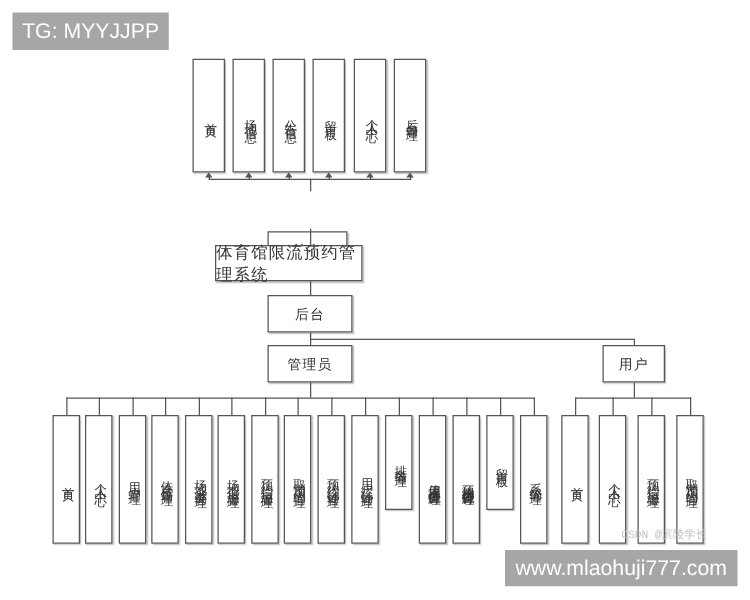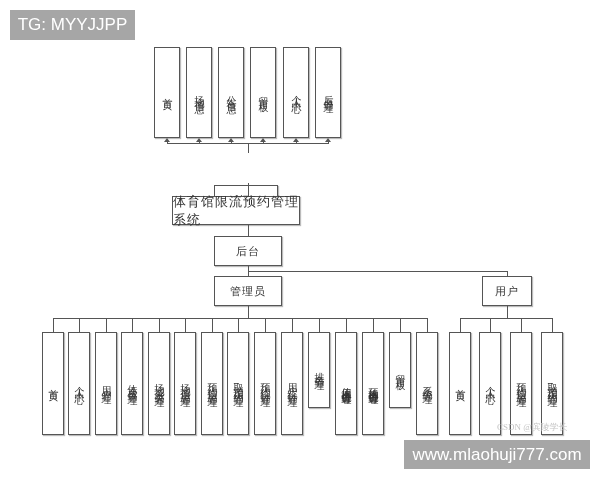--- a/index.html
+++ b/index.html
@@ -12,21 +12,21 @@
     background:#a6a6a6; color:#fff; font-family:"Liberation Sans", sans-serif;
     font-size:17px; line-height:30px; text-align:center;
   }
   .wm-bottom {
     position:absolute; left:404px; top:440px; width:186px; height:29px;
     background:#a6a6a6; color:#fff; font-family:"Liberation Sans", sans-serif;
     font-size:17px; line-height:29px; text-align:center;
   }
   .csdn {
     position:absolute; left:497px; top:421px; font-size:9px; color:#c4c4c4;
-    font-family:Liberation Serif, serif; white-space:nowrap;
+    font-family:Liberation Mono, monospace; white-space:nowrap;
   }
   .box {
     position:absolute; box-sizing:border-box; border:1.2px solid #555;
     background:#fff; box-shadow:1px 1px 1px #bbb;
     display:flex; align-items:center; justify-content:center;
     font-size:11px; color:#333;
   }
   .vbox {
     writing-mode:vertical-rl; text-orientation:upright;
     letter-spacing:3px; font-size:10px; line-height:1;
@@ -66,21 +66,21 @@
 <div class="line" style="left:231px;top:140px;width:1px;height:4px;"></div>
 <div class="line" style="left:263px;top:140px;width:1px;height:4px;"></div>
 <div class="line" style="left:296px;top:140px;width:1px;height:4px;"></div>
 <div class="line" style="left:328px;top:140px;width:1px;height:4px;"></div>
 <div class="line" style="left:167px;top:143px;width:162px;height:1px;"></div>
 <div class="line" style="left:248px;top:143px;width:1px;height:10px;"></div>
 
 <div class="box hbox" style="left:214px;top:153px;width:64px;height:30px;margin-top:32px;">前台</div>
 <div class="line" style="left:248px;top:183px;width:1px;height:13px;"></div>
 
-<div class="box title-box" style="left:172px;top:196px;width:128px;height:29px;">体育馆限流预约管理系统</div>
+<div class="box title-box" style="left:172px;top:196px;width:118px;height:29px;">体育馆限流预约管理系统</div>
 <div class="line" style="left:248px;top:225px;width:1px;height:11px;"></div>
 
 <div class="box hbox" style="left:214px;top:236px;width:68px;height:30px;">后台</div>
 <div class="line" style="left:248px;top:266px;width:1px;height:10px;"></div>
 
 <div class="line" style="left:248px;top:271px;width:259px;height:1px;"></div>
 <div class="line" style="left:507px;top:271px;width:1px;height:5px;"></div>
 
 <div class="box hbox" style="left:214px;top:276px;width:68px;height:30px;text-align:right;">管理员</div>
 <div class="line" style="left:248px;top:306px;width:1px;height:12px;"></div>

